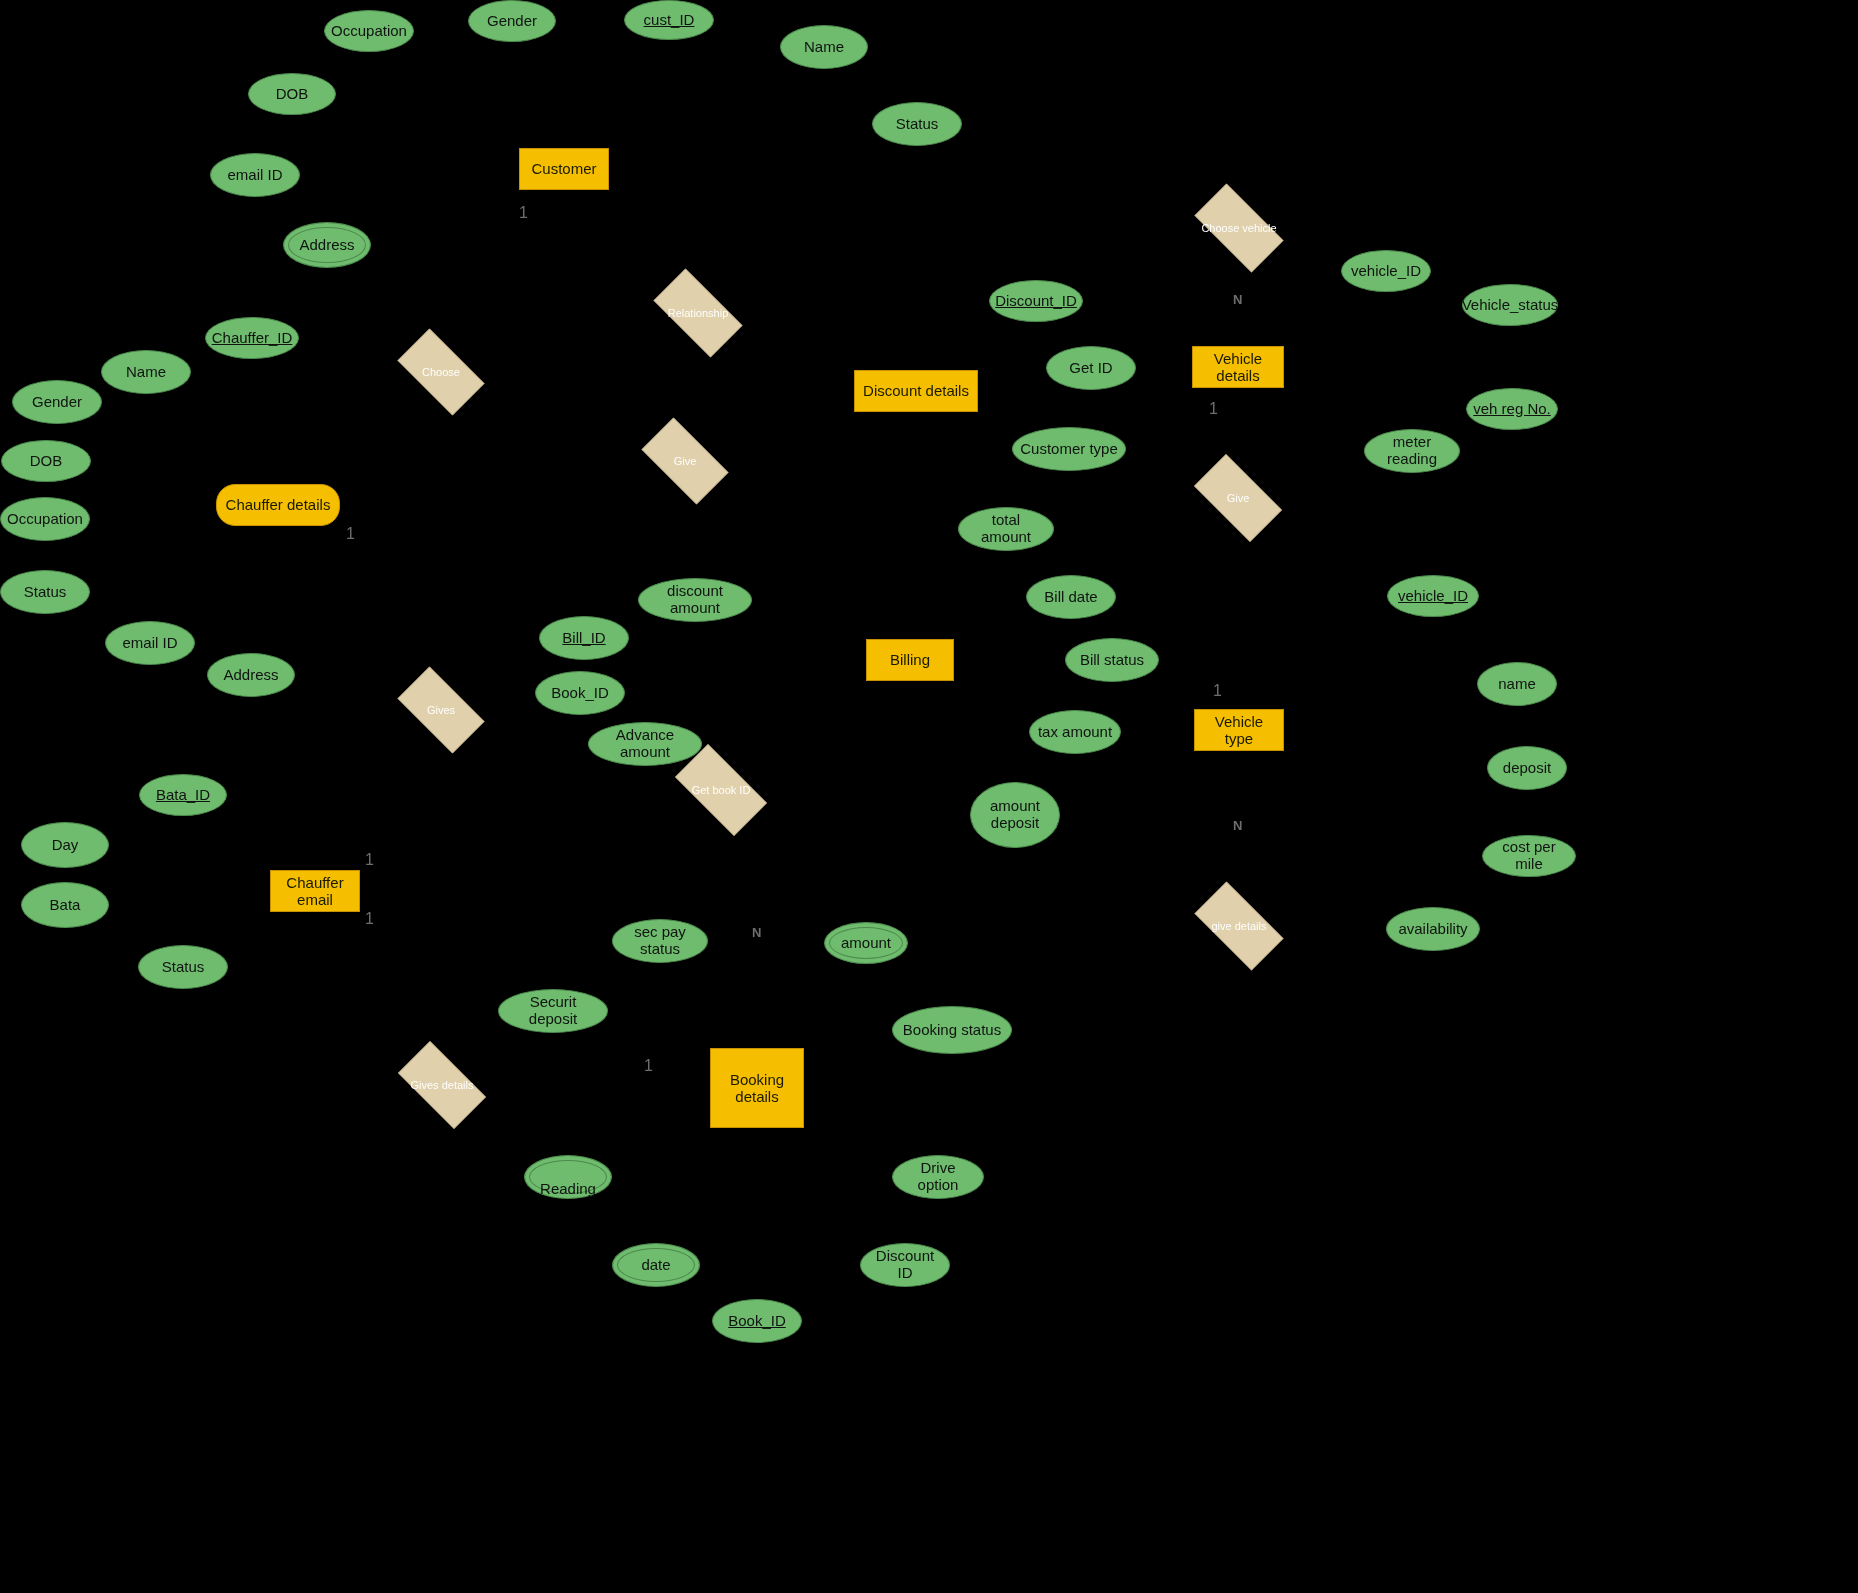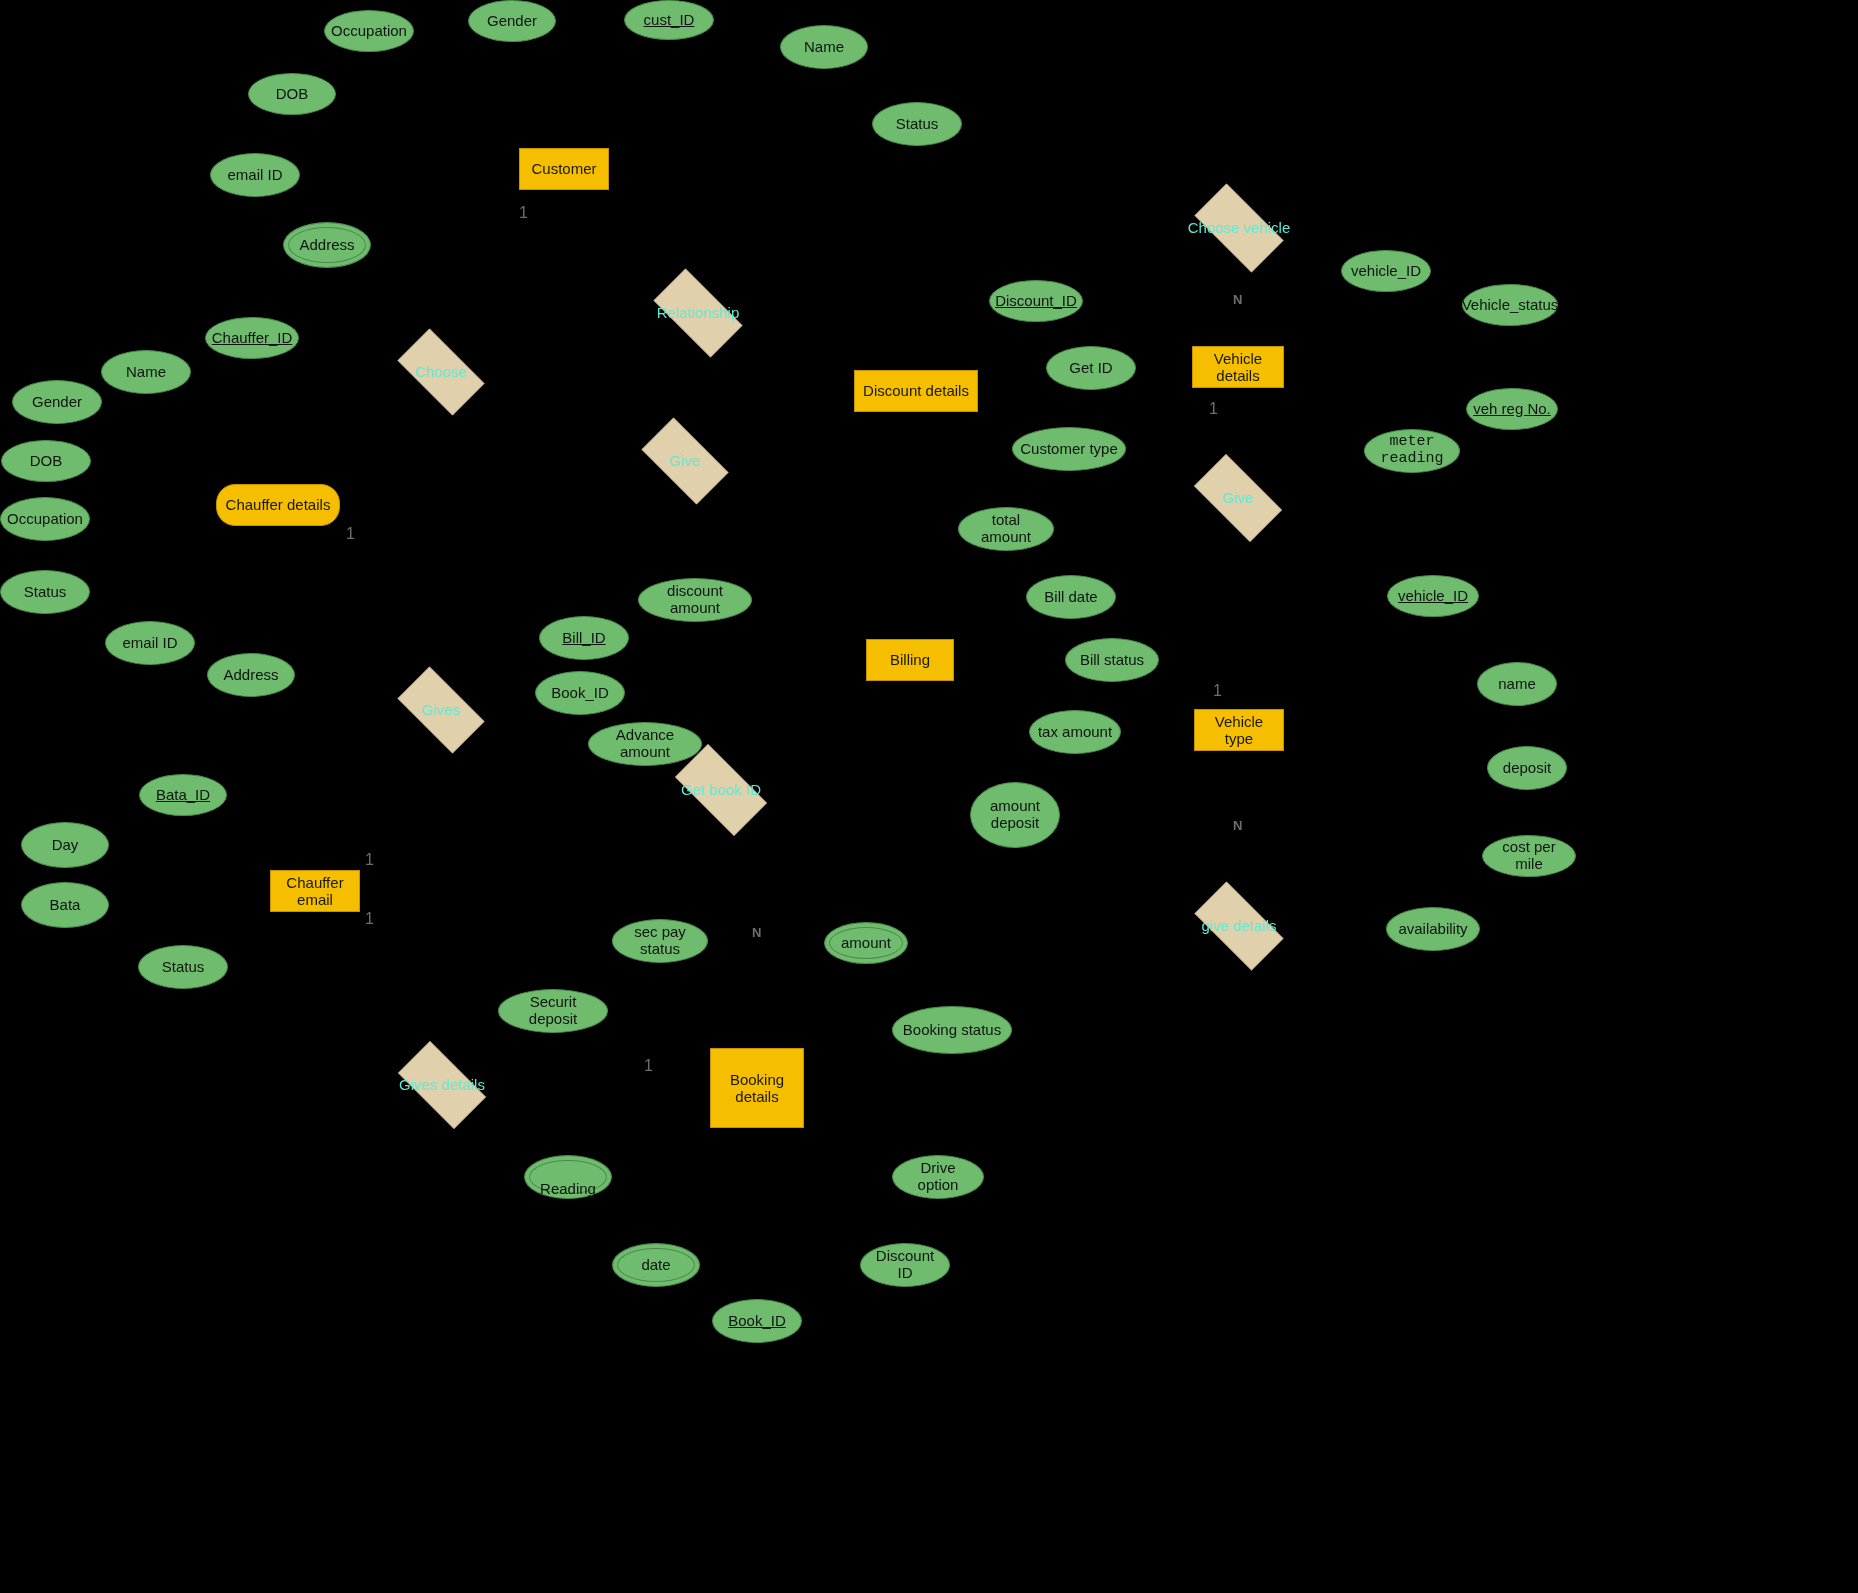--- a/index.html
+++ b/index.html
@@ -68,22 +68,22 @@
     transform-origin: center center;
     box-sizing: border-box;
   }
   .rel .lbl {
     position: absolute;
     inset: 0;
     display: flex;
     align-items: center;
     justify-content: center;
     text-align: center;
-    color: #5eead4;
-    font-size: 15px;
+    color: #ffffff;
+    font-size: 11px;
     line-height: 1.1;
     white-space: nowrap;
   }
   
   .card {
     position: absolute;
     color: #6e6e6e;
     font-size: 16px;
     z-index: 6;
     white-space: nowrap;
@@ -325,21 +325,21 @@
       </div>
       <div class="attr" style="left: 1341px; top: 250px; width: 90px; height: 42px;">
         <span class="lbl">vehicle_ID</span>
       </div>
       <div class="attr" style="left: 1462px; top: 284px; width: 96px; height: 42px;">
         <span class="lbl">Vehicle_status</span>
       </div>
       <div class="attr" style="left: 1466px; top: 388px; width: 92px; height: 42px;">
         <span class="lbl key">veh reg No.</span>
       </div>
-      <div class="attr" style="left: 1364px; top: 429px; width: 96px; height: 44px; font-family: Liberation Mono, monospace;">
+      <div class="attr" style="left: 1364px; top: 429px; width: 96px; height: 44px;">
         <span class="lbl">meter reading</span>
       </div>
       <div class="attr" style="left: 1387px; top: 575px; width: 92px; height: 42px;">
         <span class="lbl key">vehicle_ID</span>
       </div>
       <div class="attr" style="left: 1477px; top: 662px; width: 80px; height: 44px;">
         <span class="lbl">name</span>
       </div>
       <div class="attr" style="left: 1487px; top: 746px; width: 80px; height: 44px;">
         <span class="lbl">deposit</span>

